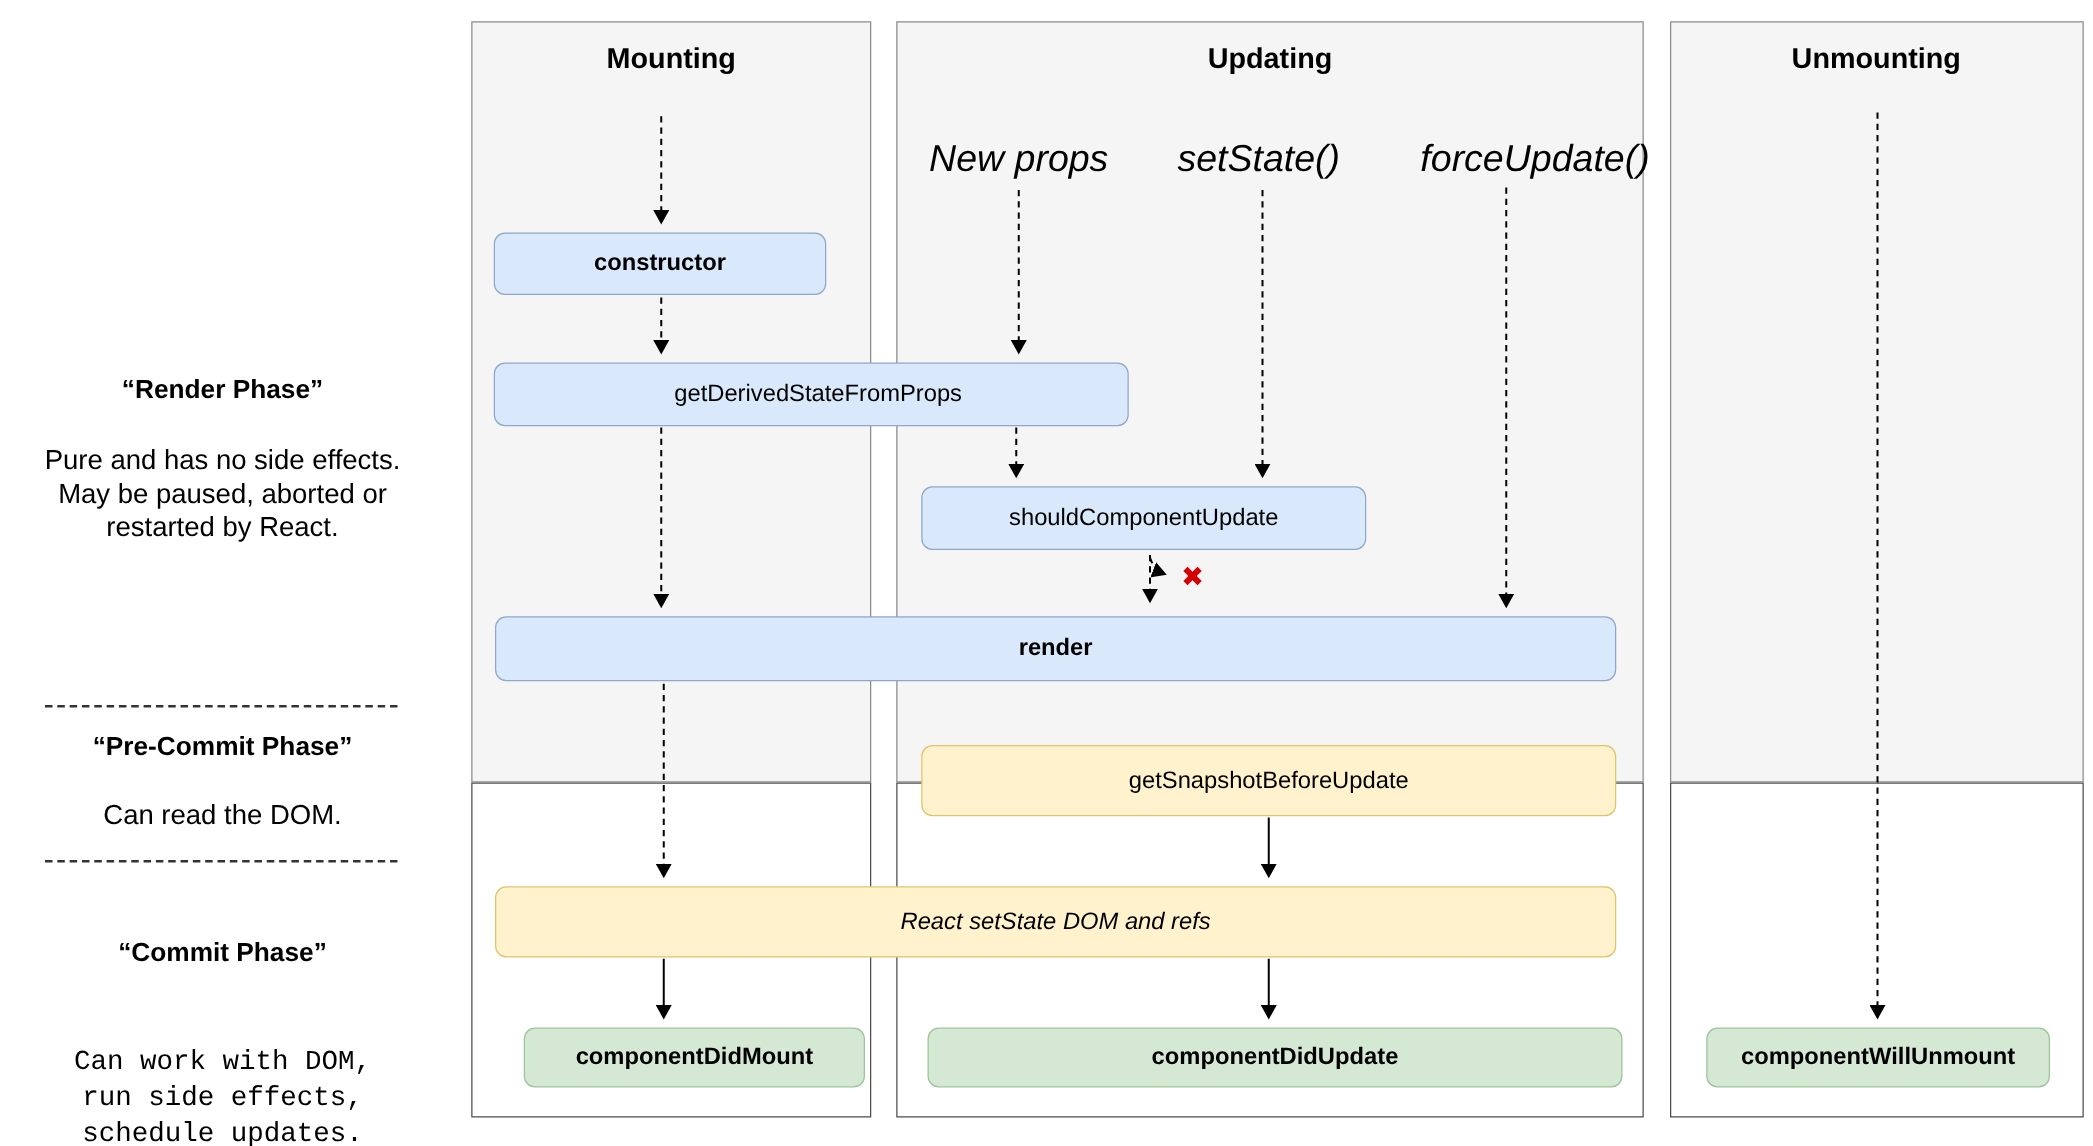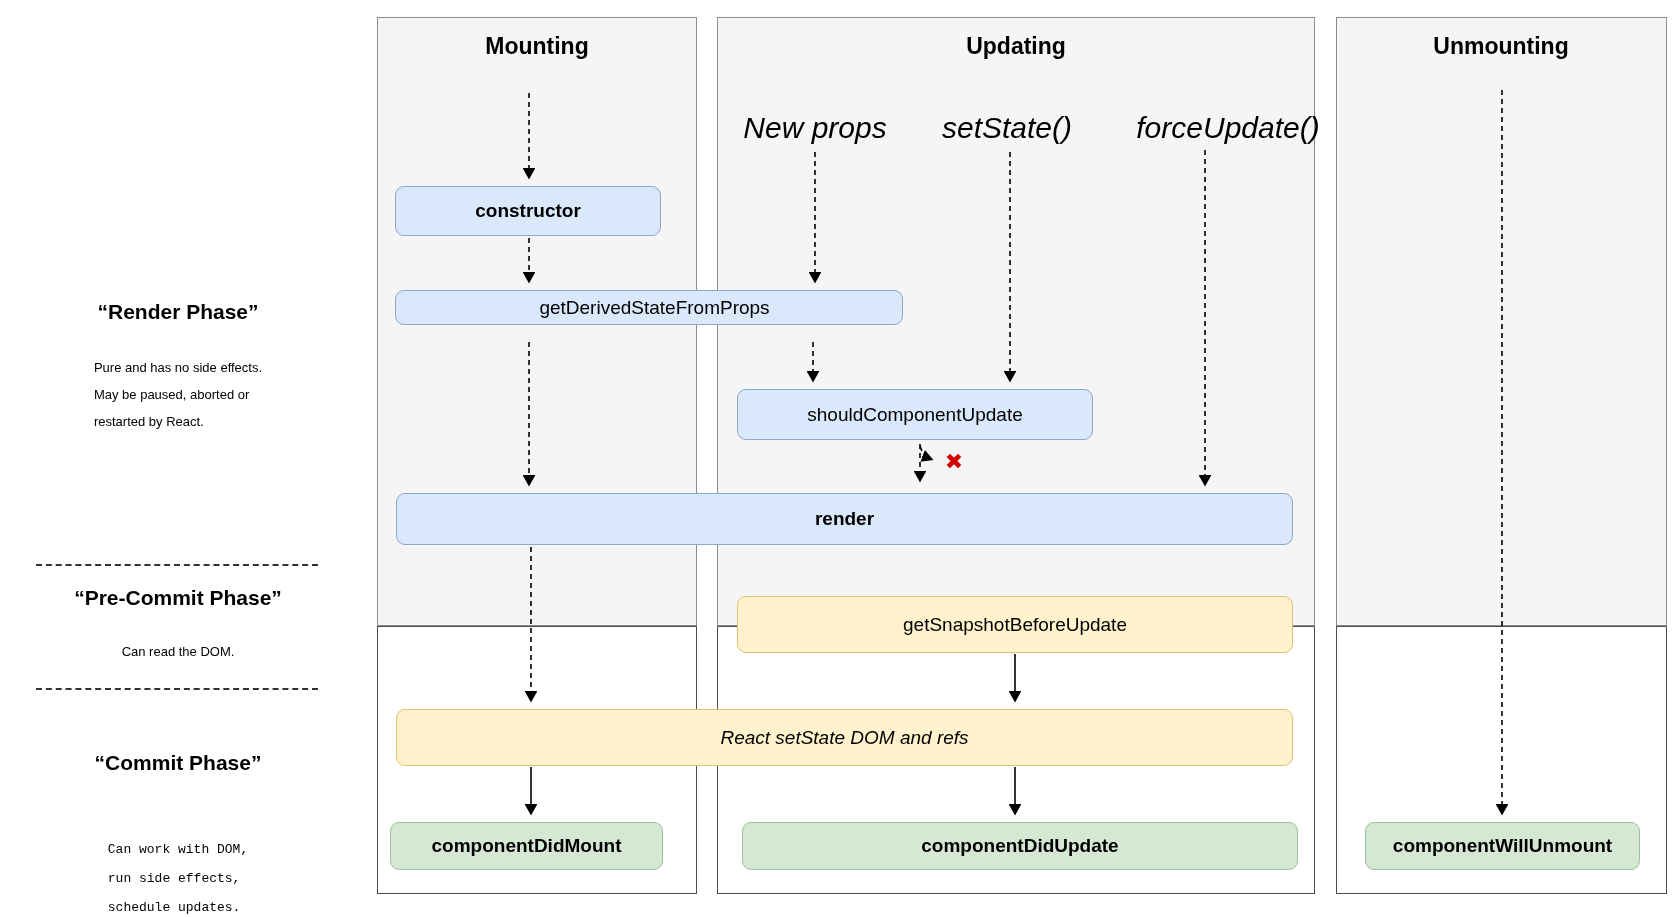--- a/index.html
+++ b/index.html
@@ -18,21 +18,21 @@
   .node{position:absolute;box-sizing:border-box;border-radius:9px;display:flex;align-items:center;justify-content:center;
         font-size:19px;border:1px solid;}
   .node.blue  {background:#dae8fc;border-color:#8fa7c9;}
   .node.yellow{background:#fff2cc;border-color:#e0c36f;}
   .node.green {background:#d5e8d4;border-color:#9dc39a;}
   .node.bold{font-weight:bold;}
   .node.italic{font-style:italic;}
 
   
   .phase-title{position:absolute;font-size:21px;font-weight:bold;text-align:center;transform:translate(-50%,-50%);white-space:nowrap;}
-  .phase-body{position:absolute;font-size:13px;text-align:left;transform:translate(-50%,0);line-height:27px;white-space:nowrap;}
+  .phase-body{position:absolute;font-size:22px;text-align:center;transform:translate(-50%,0);line-height:27px;white-space:nowrap;}
   .gutter-divider{position:absolute;border-top:2px dashed #333;height:0;}
 
   
   .cancel-x{position:absolute;color:#d40000;font-size:22px;font-weight:bold;transform:translate(-50%,-50%);line-height:1;}
 
   svg.overlay{position:absolute;left:0;top:0;pointer-events:none;}
 </style>
 </head>
 <body>
 
@@ -98,22 +98,22 @@
     <g stroke="#000" stroke-width="1.6" fill="none">
       <path d="M1015,654 V700" marker-end="url(#ah)"></path>
       <path d="M531,767 V813" marker-end="url(#ah)"></path>
       <path d="M1015,767 V813" marker-end="url(#ah)"></path>
     </g>
   </svg>
 
   <div class="cancel-x" style="left:954px;top:462px;">✖</div>
 
   <div class="node blue bold" style="left:395px;top:186px;width:266px;height:50px;">constructor</div>
-  <div class="node blue" style="left:395px;top:290px;width:508px;height:35px;padding-left:11px;">getDerivedStateFromProps</div>
+  <div class="node blue" style="left:395px;top:290px;width:508px;height:51px;padding-left:11px;">getDerivedStateFromProps</div>
   <div class="node blue" style="left:737px;top:389px;width:356px;height:51px;">shouldComponentUpdate</div>
   <div class="node yellow" style="left:737px;top:596px;width:556px;height:57px;">getSnapshotBeforeUpdate</div>
   <div class="node blue bold" style="left:396px;top:493px;width:897px;height:52px;">render</div>
   <div class="node yellow italic" style="left:396px;top:709px;width:897px;height:57px;">React setState DOM and refs</div>
-  <div class="node green bold" style="left:390px;top:822px;width:273px;height:48px;">componentDidMount</div>
+  <div class="node green bold" style="left:419px;top:822px;width:273px;height:48px;">componentDidMount</div>
   <div class="node green bold" style="left:742px;top:822px;width:556px;height:48px;">componentDidUpdate</div>
   <div class="node green bold" style="left:1365px;top:822px;width:275px;height:48px;">componentWillUnmount</div>
 
 </div>
 
 </body></html>

